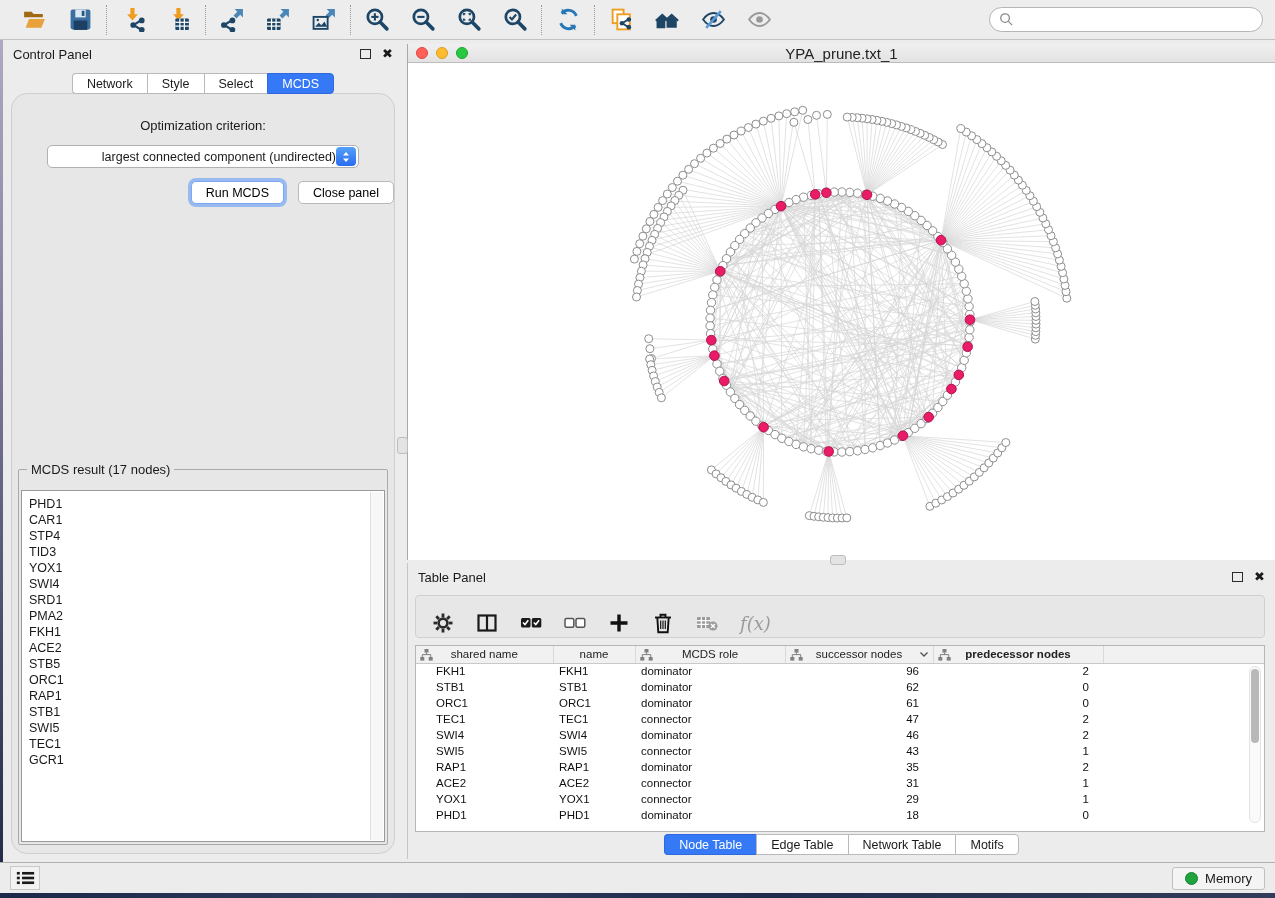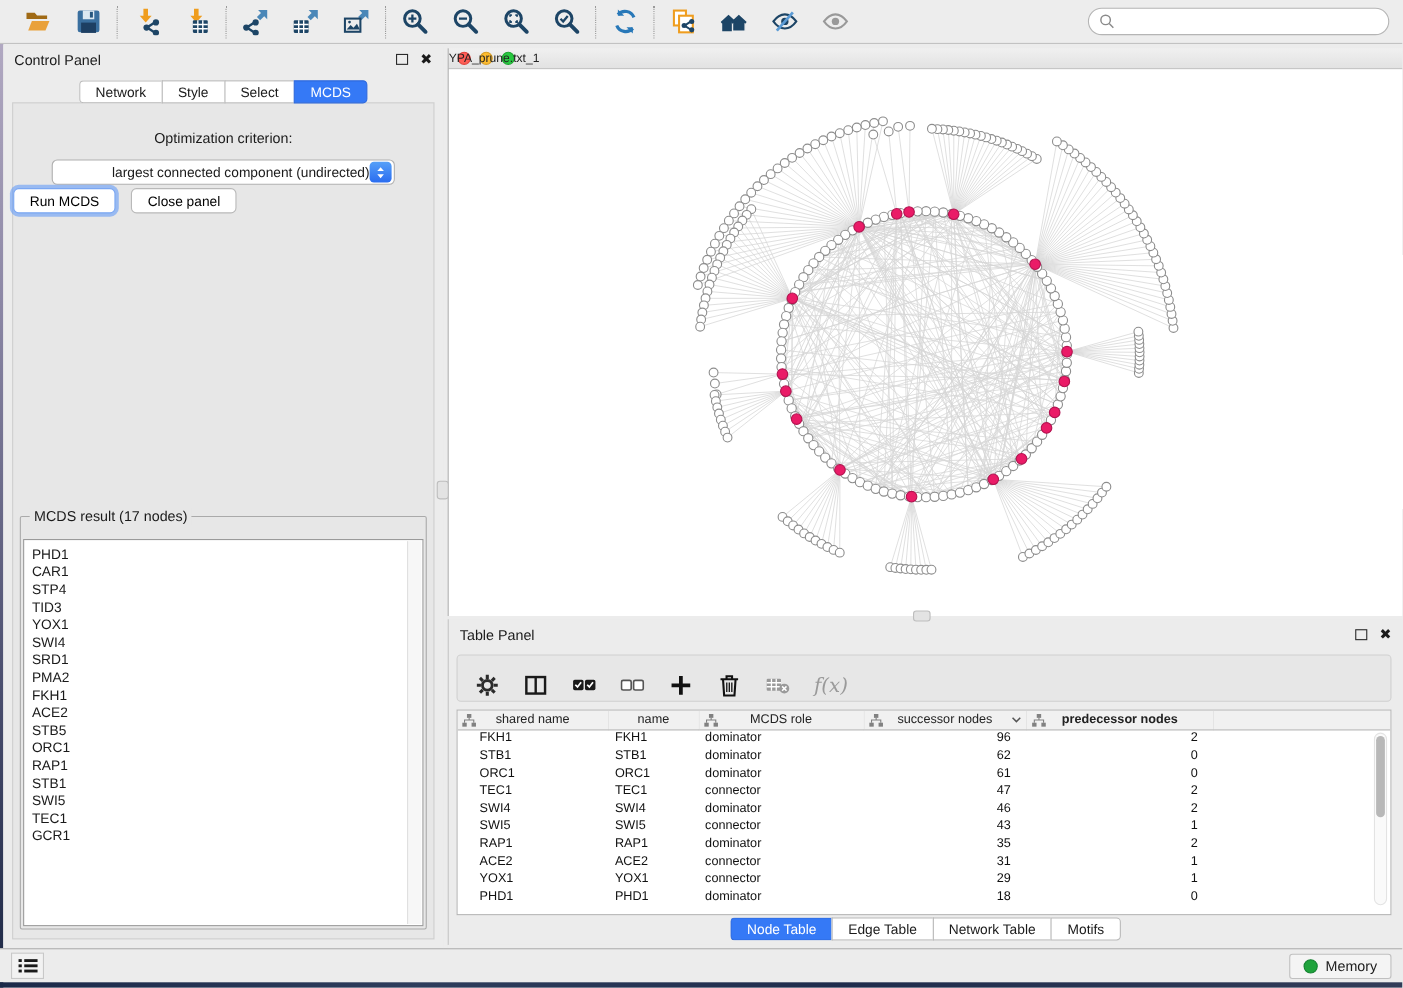--- a/index.html
+++ b/index.html
@@ -32,30 +32,30 @@
   .panel-title { font-size:13px; color:#1a1a1a; }
   .panel-titlebar .spacer { flex:1; }
   .float-icon { width:11px; height:10px; border:1.5px solid #2a2a2a; display:inline-block; margin-right:11px; }
   .close-icon { font-size:13px; font-weight:bold; color:#1a1a1a; line-height:10px; }
   .cp-tabs { display:flex; justify-content:center; gap:0; margin-top:6px; position:relative; z-index:2; }
   .tab-btn { height:21px; padding:0 14px; background:#fff; border:1px solid #b9b9b9; border-right-width:0;
     font-size:12.5px; display:flex; align-items:center; cursor:default; }
   .tab-btn:first-child { border-radius:4px 0 0 4px; }
   .tab-btn:last-child { border-radius:0 4px 4px 0; border-right-width:1px; }
   .tab-btn.active { background:#3579f6; color:#fff; border-color:#2f6add; }
-  .cp-inner { margin:-1px 8px 8px 8px; flex:1; background:#e7e7e7; border:1px solid #cfcfcf; border-radius:0;
+  .cp-inner { margin:-1px 8px 8px 8px; flex:1; background:#e7e7e7; border:1px solid #cfcfcf; border-radius:16px;
     display:flex; flex-direction:column; }
   .opt-label { text-align:center; margin-top:24px; font-size:13px; }
   .select-wrap { margin:12px auto 0 auto; width:312px; height:23px; background:#fff; border:1px solid #b0b0b0;
     border-radius:5px; display:flex; align-items:center; overflow:hidden;text-align:right; }
   .select-value { flex:1; padding-left:9px; font-size:12.5px; white-space:nowrap; }
   .select-stepper { width:20px; height:19px; margin-right:2px; border-radius:4px;
     background:linear-gradient(#55a0f8,#2a6cf0); display:flex; flex-direction:column; align-items:center; justify-content:center; }
   .select-stepper svg { width:10px; height:16px; }
-  .cp-buttons { display:flex; justify-content:flex-start; gap:14px; margin-top:3px; }
+  .cp-buttons { display:flex; justify-content:flex-end; gap:14px; margin-top:13px; }
   .aq-btn { height:23px; padding:0 14px; background:#fff; border:1px solid #b9b9b9; border-radius:5px;
     font-size:12.5px; display:flex; align-items:center; cursor:default; }
   .aq-btn.focused { box-shadow:0 0 0 3px rgba(90,150,250,.55); border-color:#7ba7f2; }
   .cp-fill { flex:1; }
   .result-group { margin:0 6px 8px 6px; border:1px solid #aaa; border-radius:2px; position:relative; padding:20px 2px 2px 2px; }
   .result-legend { position:absolute; top:-8px; left:8px; background:#e7e7e7; padding:0 4px; font-size:13px; }
   .result-list { background:#fff; border:1px solid #9a9a9a; height:352px; overflow:hidden; position:relative;
     font-size:12.5px; line-height:16px; padding:5px 0 0 7px; }
   .result-scroll { position:absolute; right:1px; top:1px; bottom:1px; width:13px; background:#f7f7f7; border-left:1px solid #e0e0e0; }
 
@@ -69,21 +69,21 @@
   
   .network-window { position:absolute; left:407px; top:44px; width:868px; height:516px; z-index:1;
     border-left:1px solid #a8a8a8; display:flex; flex-direction:column; }
   .net-titlebar { height:19px; background:linear-gradient(#f0f0f0,#e2e2e2); border-bottom:1px solid #bdbdbd;
     display:flex; align-items:center; padding:0 8px; position:relative; }
   .traffic { display:flex; gap:8px; }
   .light { width:12px; height:12px; border-radius:50%; }
   .light.red { background:#ff5f57; border:1px solid #e0443e; }
   .light.yellow { background:#febc2e; border:1px solid #d99e23; }
   .light.green { background:#28c840; border:1px solid #1da531; }
-  .net-title { position:absolute; left:0; right:0; text-align:left; font-size:11px; color:#222; }
+  .net-title { position:absolute; left:0; right:0; text-align:center; font-size:15px; color:#222; }
   .net-canvas { flex:1; background:#fff; position:relative; overflow:hidden; }
 
   
   .table-panel { position:absolute; left:407px; top:563px; width:868px; height:296px; background:#ececec; z-index:1;
     border-left:1px solid #c5c5c5; }
   .tp-toolbar { position:absolute; left:7px; right:10px; top:32px; height:43px; background:#e7e7e7;
     border:1px solid #d0d0d0; border-radius:4px; display:flex; align-items:flex-end; gap:22px; padding-left:16px; }
   .tp-btn { display:flex; align-items:center; justify-content:center; height:28px; }
   .tp-btn svg { width:22px; height:22px; }
   .fx-label { font-family:"DejaVu Serif","Liberation Serif",serif; font-style:italic; font-size:18px; color:#9a9a9a; }

